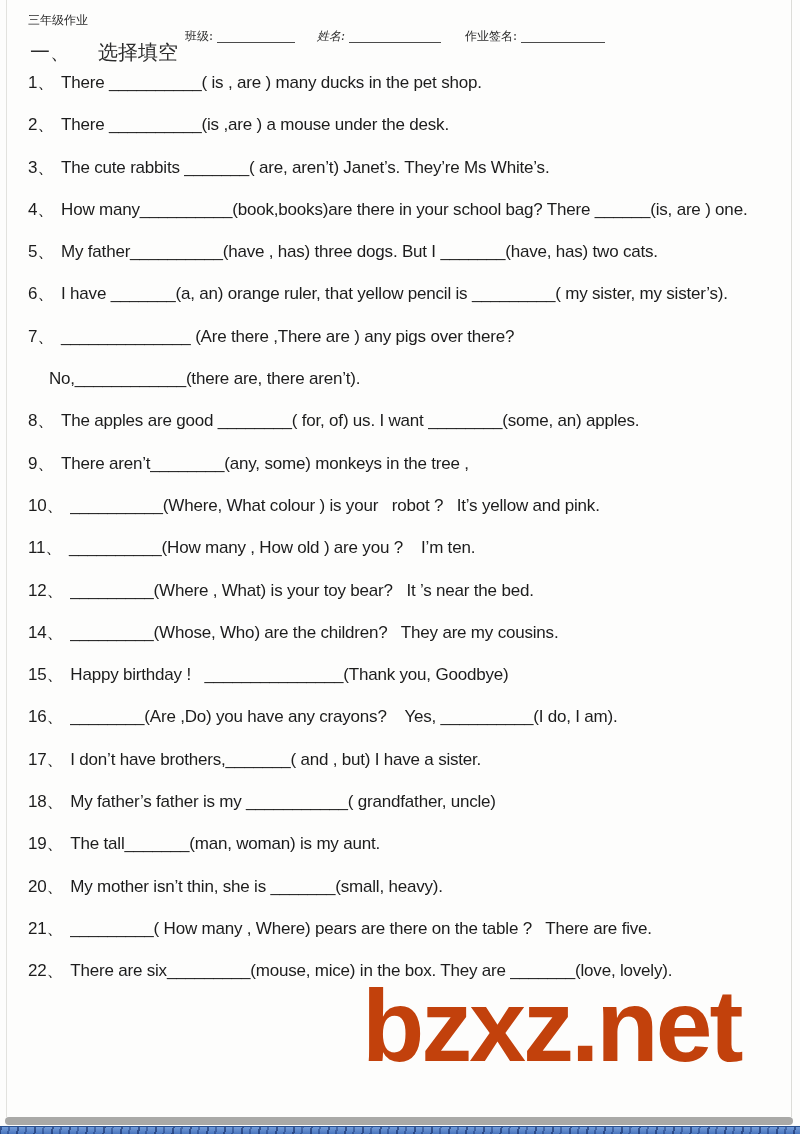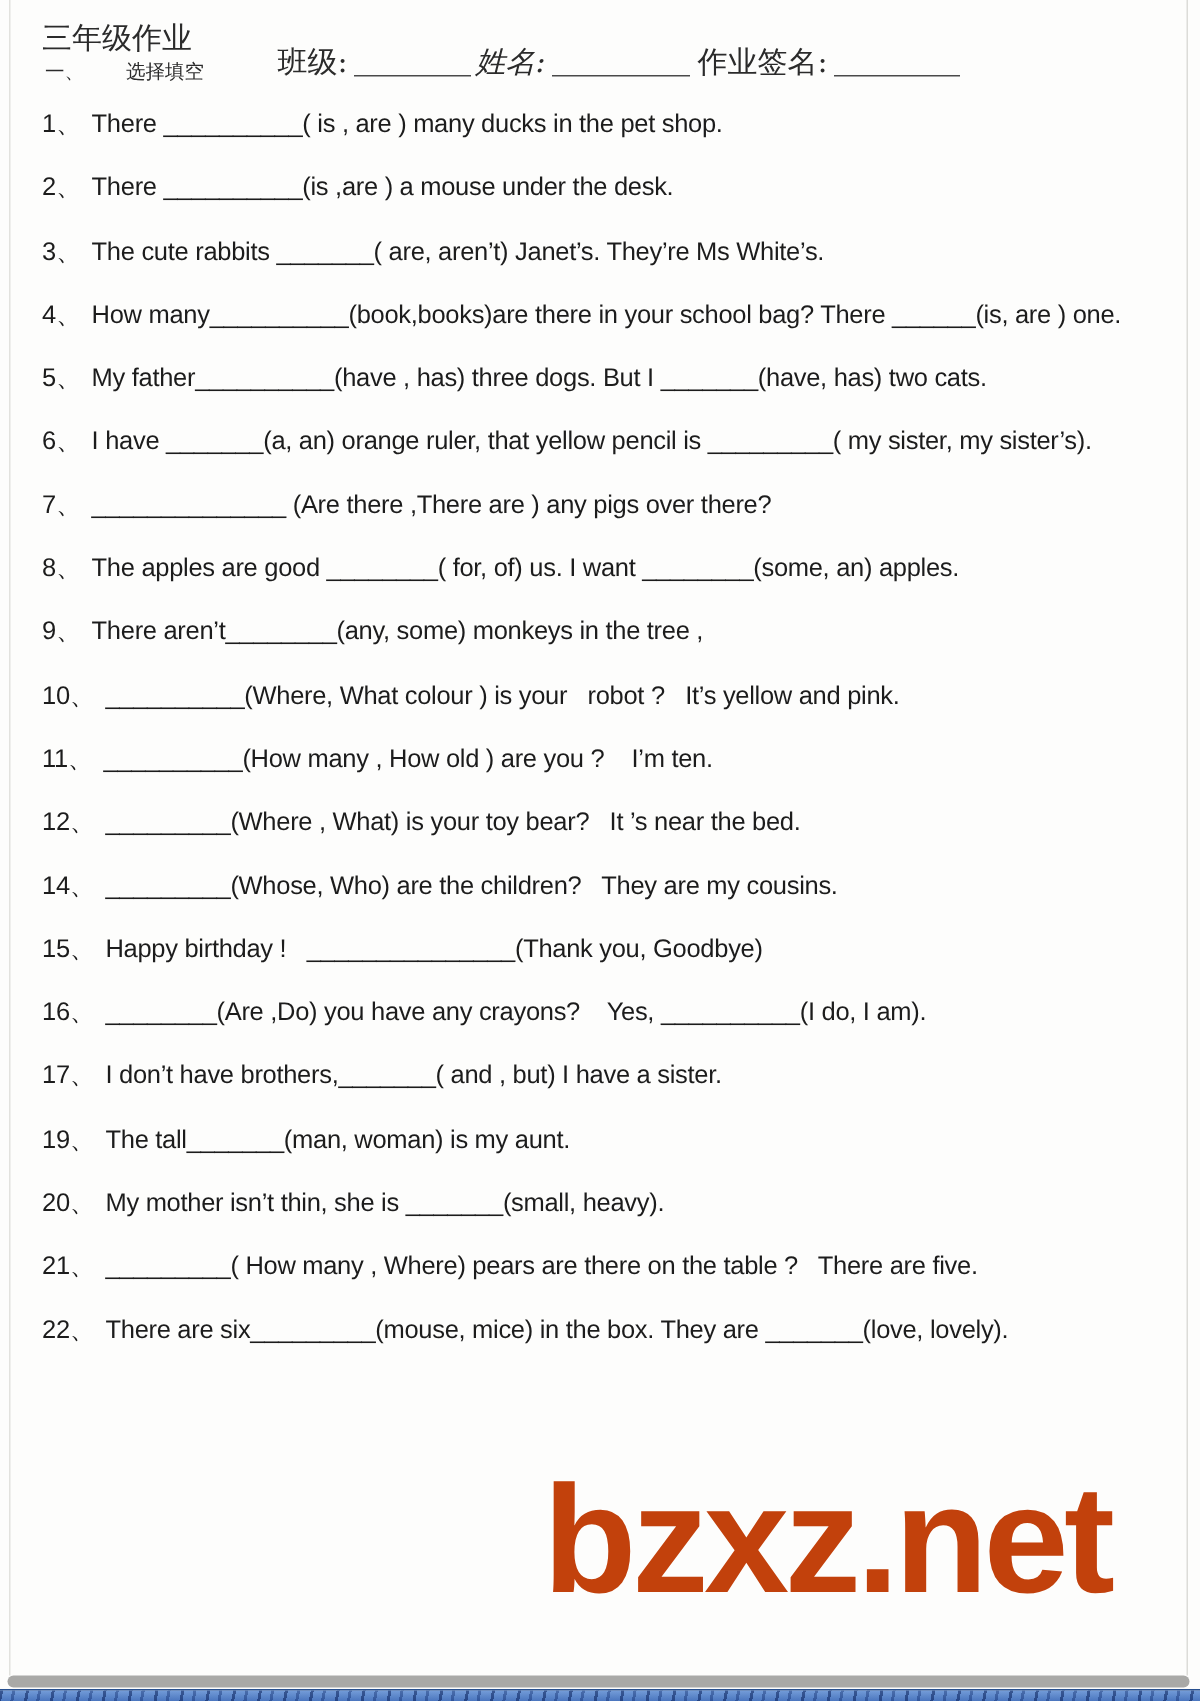--- a/index.html
+++ b/index.html
@@ -22,41 +22,41 @@
     font-size: 102px;
     letter-spacing: -3px;
     color: #c2410c;
     z-index: 0;
     white-space: nowrap;
   }
 
   header {
     position: absolute; left: 28px; top: 10px; right: 10px; height: 28px;
     font-family: "DejaVu Serif", "Liberation Serif", serif;
-    font-size: 20px; color: #2b2b2b;
+    font-size: 12px; color: #2b2b2b;
     z-index: 1;
   }
   header .title  { position: absolute; left: 0; top: 2px; }
   header .field  { position: absolute; top: 18px; white-space: nowrap; }
   header .field-class { left: 157px; }
   header .field-name  { left: 289px; font-style: italic; }
   header .field-sign  { left: 437px; }
   .blank-line {
     display: inline-block;
     border-bottom: 1.5px solid #4a4a4a;
     height: 14px;
     vertical-align: -3px;
     margin-left: 4px;
   }
   .w78 { width: 78px; } .w92 { width: 92px; } .w84 { width: 84px; }
 
   .section-row {
     position: absolute; left: 30px; top: 39px;
     font-family: Liberation Sans, sans-serif;
-    font-size: 13px; color: #2b2b2b;
+    font-size: 20px; color: #2b2b2b;
     z-index: 1;
   }
   .section-row .sec-num { margin-right: 28px; }
 
   .questions {
     position: absolute; left: 28px; top: 73px; right: 0;
     z-index: 1;
   }
   .q-row {
     height: 42.3px;
@@ -110,29 +110,31 @@
 </div>
 
 <main class="questions" id="questions">
     <div class="q-row"><span class="q-num">1、</span><span class="q-text">There __________( is , are ) many ducks in the pet shop.</span></div>
     <div class="q-row"><span class="q-num">2、</span><span class="q-text">There __________(is ,are ) a mouse under the desk.</span></div>
     <div class="q-row"><span class="q-num">3、</span><span class="q-text">The cute rabbits _______( are, aren’t) Janet’s. They’re Ms White’s.</span></div>
     <div class="q-row"><span class="q-num">4、</span><span class="q-text">How many__________(book,books)are there in your school bag? There ______(is, are ) one.</span></div>
     <div class="q-row"><span class="q-num">5、</span><span class="q-text">My father__________(have , has) three dogs. But I _______(have, has) two cats.</span></div>
     <div class="q-row"><span class="q-num">6、</span><span class="q-text">I have _______(a, an) orange ruler, that yellow pencil is _________( my sister, my sister’s).</span></div>
     <div class="q-row"><span class="q-num">7、</span><span class="q-text">______________ (Are there ,There are ) any pigs over there?</span></div>
+    <div class="q-row indent"><span class="q-num"></span><span class="q-text">No,____________(there are, there aren’t).</span></div>
     <div class="q-row"><span class="q-num">8、</span><span class="q-text">The apples are good ________( for, of) us. I want ________(some, an) apples.</span></div>
     <div class="q-row"><span class="q-num">9、</span><span class="q-text">There aren’t________(any, some) monkeys in the tree ,</span></div>
     <div class="q-row"><span class="q-num">10、</span><span class="q-text">__________(Where, What colour ) is your   robot ?   It’s yellow and pink.</span></div>
     <div class="q-row"><span class="q-num">11、</span><span class="q-text">__________(How many , How old ) are you ?    I’m ten.</span></div>
     <div class="q-row"><span class="q-num">12、</span><span class="q-text">_________(Where , What) is your toy bear?   It ’s near the bed.</span></div>
     <div class="q-row"><span class="q-num">14、</span><span class="q-text">_________(Whose, Who) are the children?   They are my cousins.</span></div>
     <div class="q-row"><span class="q-num">15、</span><span class="q-text">Happy birthday !   _______________(Thank you, Goodbye)</span></div>
     <div class="q-row"><span class="q-num">16、</span><span class="q-text">________(Are ,Do) you have any crayons?    Yes, __________(I do, I am).</span></div>
     <div class="q-row"><span class="q-num">17、</span><span class="q-text">I don’t have brothers,_______( and , but) I have a sister.</span></div>
+    <div class="q-row"><span class="q-num">18、</span><span class="q-text">My father’s father is my ___________( grandfather, uncle)</span></div>
     <div class="q-row"><span class="q-num">19、</span><span class="q-text">The tall_______(man, woman) is my aunt.</span></div>
     <div class="q-row"><span class="q-num">20、</span><span class="q-text">My mother isn’t thin, she is _______(small, heavy).</span></div>
     <div class="q-row"><span class="q-num">21、</span><span class="q-text">_________( How many , Where) pears are there on the table ?   There are five.</span></div>
     <div class="q-row"><span class="q-num">22、</span><span class="q-text">There are six_________(mouse, mice) in the box. They are _______(love, lovely).</span></div>
   </main>
 
 <div class="scrollbar"></div>
 <div class="bottom-strip"></div>
 
 </body></html>

